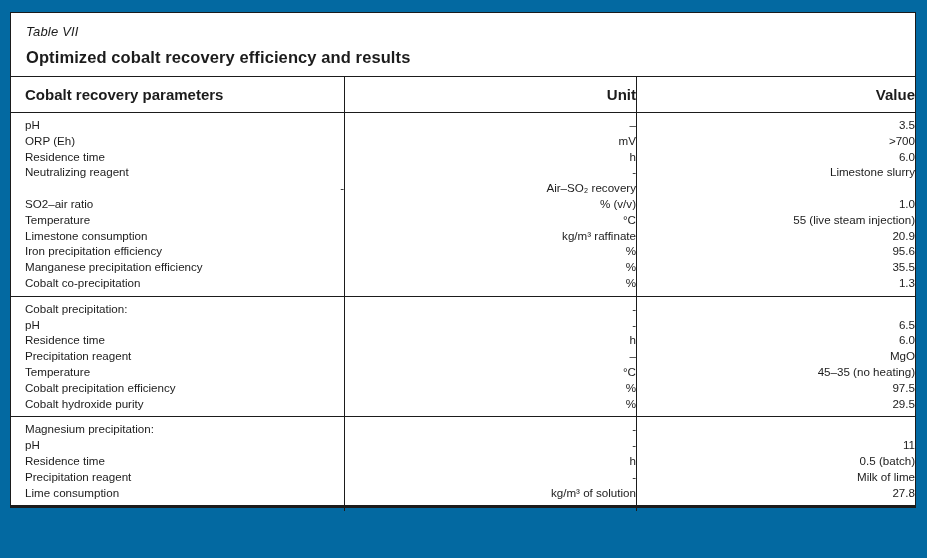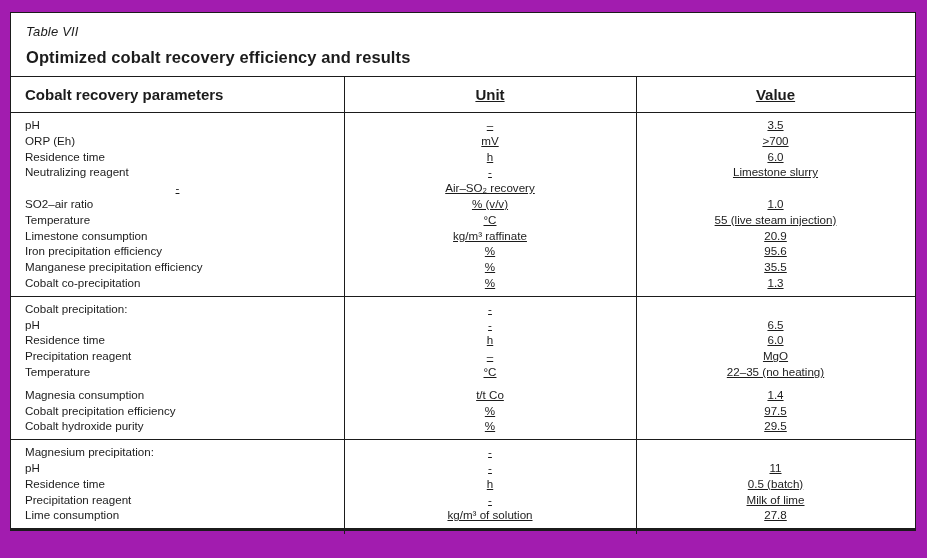--- a/index.html
+++ b/index.html
@@ -8,21 +8,21 @@
     background: #ffffff;
     width: 927px;
     height: 558px;
     font-family: "Liberation Sans", "DejaVu Sans", sans-serif;
     color: #1c1c1c;
   }
   .page {
     position: relative;
     width: 927px;
     height: 558px;
-    background: #a21caf;
+    background: #0369a1;
     overflow: hidden;
   }
   .frame {
     position: absolute;
     left: 10px;
     top: 12px;
     width: 906px;
     box-sizing: border-box;
     background: #ffffff;
     border: 1.6px solid #1b1b1b;
@@ -71,22 +71,21 @@
   .row.gap-before {
     margin-top: 7px;
   }
   .cell.param {
     text-align: left;
     padding-left: 14px;
     padding-right: 6px;
   }
   .cell.unit,
   .cell.value {
-    text-align: center;
-    text-decoration: underline;
+    text-align: right;
   }
   .vline {
     position: absolute;
     top: 0;
     bottom: -6px;
     width: 1.4px;
     background: #1b1b1b;
   }
   .vline.v1 { left: 333px; }
   .vline.v2 { left: 625px; }
@@ -183,26 +182,21 @@
               <div class="cell value">6.0</div>
             </div>
             <div class="row">
               <div class="cell param">Precipitation reagent</div>
               <div class="cell unit">–</div>
               <div class="cell value">MgO</div>
             </div>
             <div class="row">
               <div class="cell param">Temperature</div>
               <div class="cell unit">°C</div>
-              <div class="cell value">22–35 (no heating)</div>
-            </div>
-            <div class="row gap-before">
-              <div class="cell param">Magnesia consumption</div>
-              <div class="cell unit">t/t Co</div>
-              <div class="cell value">1.4</div>
+              <div class="cell value">45–35 (no heating)</div>
             </div>
             <div class="row">
               <div class="cell param">Cobalt precipitation efficiency</div>
               <div class="cell unit">%</div>
               <div class="cell value">97.5</div>
             </div>
             <div class="row">
               <div class="cell param">Cobalt hydroxide purity</div>
               <div class="cell unit">%</div>
               <div class="cell value">29.5</div>

